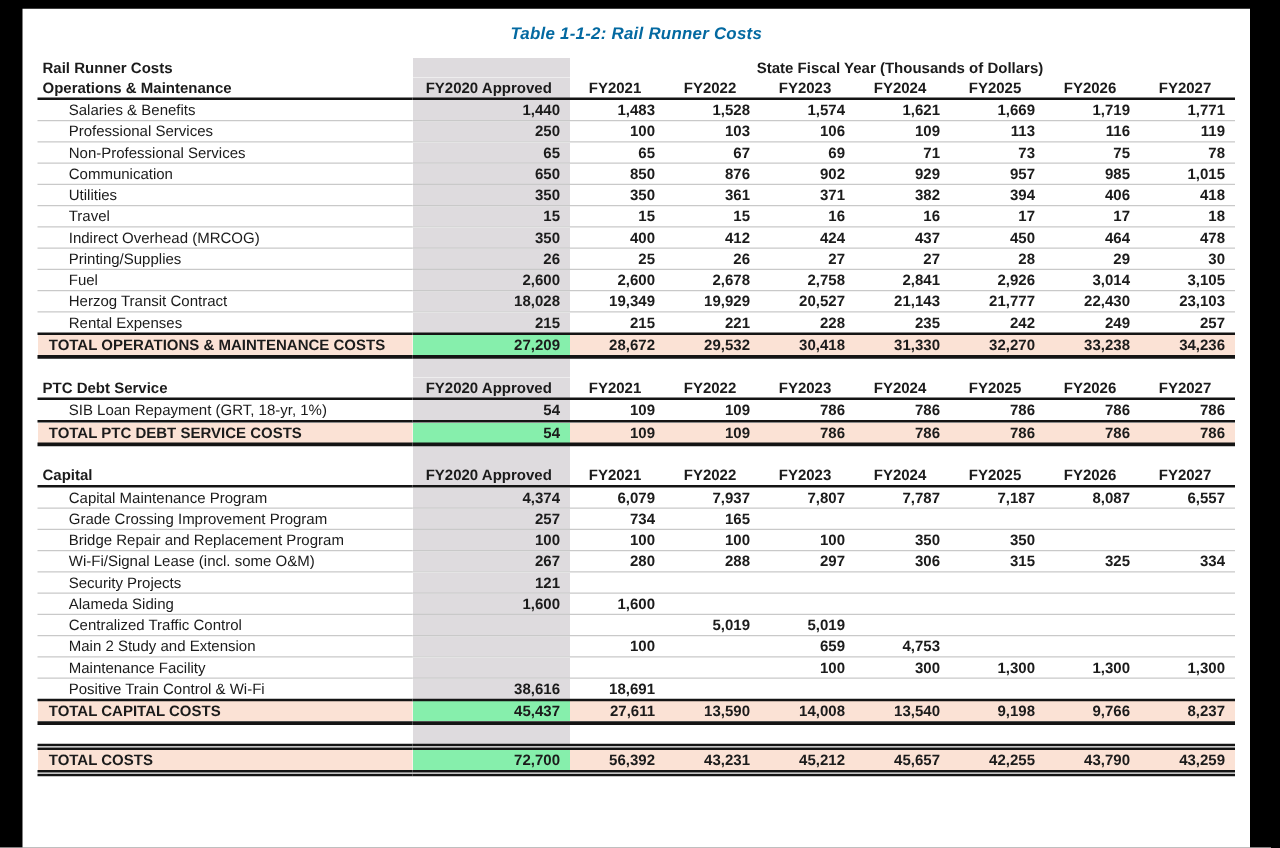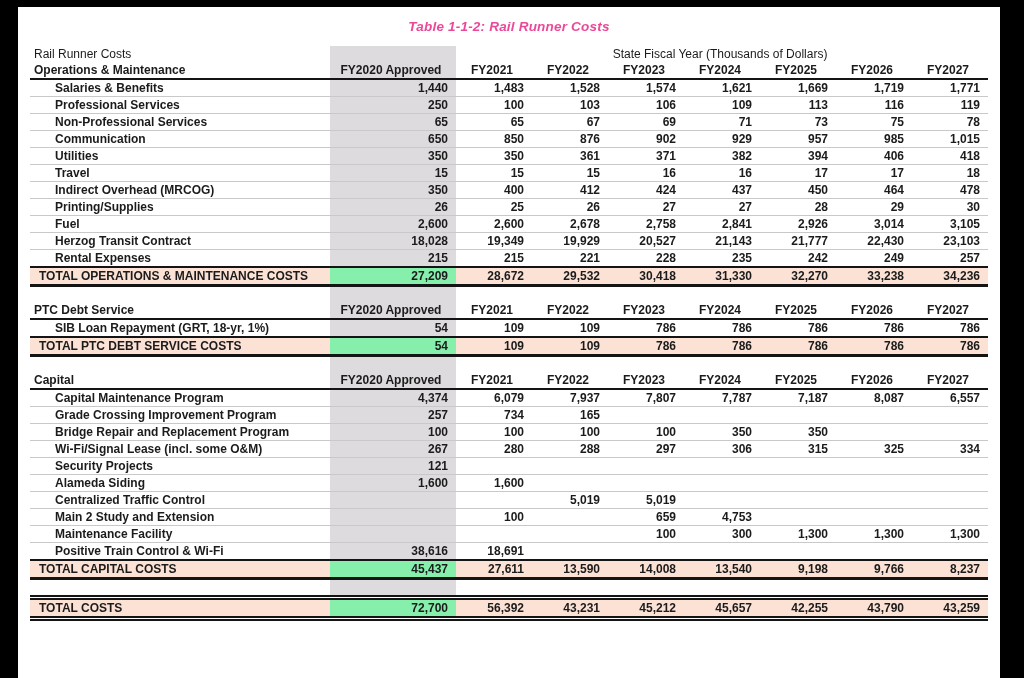--- a/index.html
+++ b/index.html
@@ -6,39 +6,39 @@
   body {
     width:1024px; height:678px; background:#000; position:relative;
     font-family:"Liberation Sans", sans-serif; overflow:hidden;
   }
   .page {
     position:absolute; left:18px; top:7px; width:982px; height:671px;
     background:#ffffff;
   }
   .doc-title {
     text-align:center; font-weight:700; font-style:italic;
-    font-size:13.5px; color:#ec4899; padding-top:12px; letter-spacing:.2px;
+    font-size:13.5px; color:#0369a1; padding-top:12px; letter-spacing:.2px;
   }
   table.costs {
     border-collapse:collapse; table-layout:fixed;
     margin:12px 0 0 12px; width:958px;
     font-size:12px; color:#1b1b1b;
   }
   td {
     height:16px; line-height:16px; padding:0 8px 0 4px;
     overflow:hidden; white-space:nowrap; vertical-align:middle;
   }
   .c-label { text-align:left; }
   .c-num   { text-align:right; font-weight:600; }
   .c-ctr   { text-align:center; }
   .col-appr { background:#dedbde; }
-  tr.meta td { font-weight:400; }
+  tr.meta td { font-weight:700; }
   tr.hdr  td { font-weight:700; border-bottom:2px solid #141414; }
   tr.data td { border-bottom:1px solid #c9c9c9; }
-  tr.data td.c-label { padding-left:25px; font-weight:700; }
+  tr.data td.c-label { padding-left:25px; font-weight:400; }
   tr.total td {
     background:#fbe2d5; font-weight:700;
     border-top:2px solid #141414; border-bottom:3px solid #141414;
   }
   tr.total td.c-label { padding-left:9px; }
   tr.total td.col-appr { background:#86efac; }
   tr.grand td {
     border-top:5px double #141414; border-bottom:5px double #141414;
   }
   tr.spacer td { height:15px; border:none; background:#fff; }

